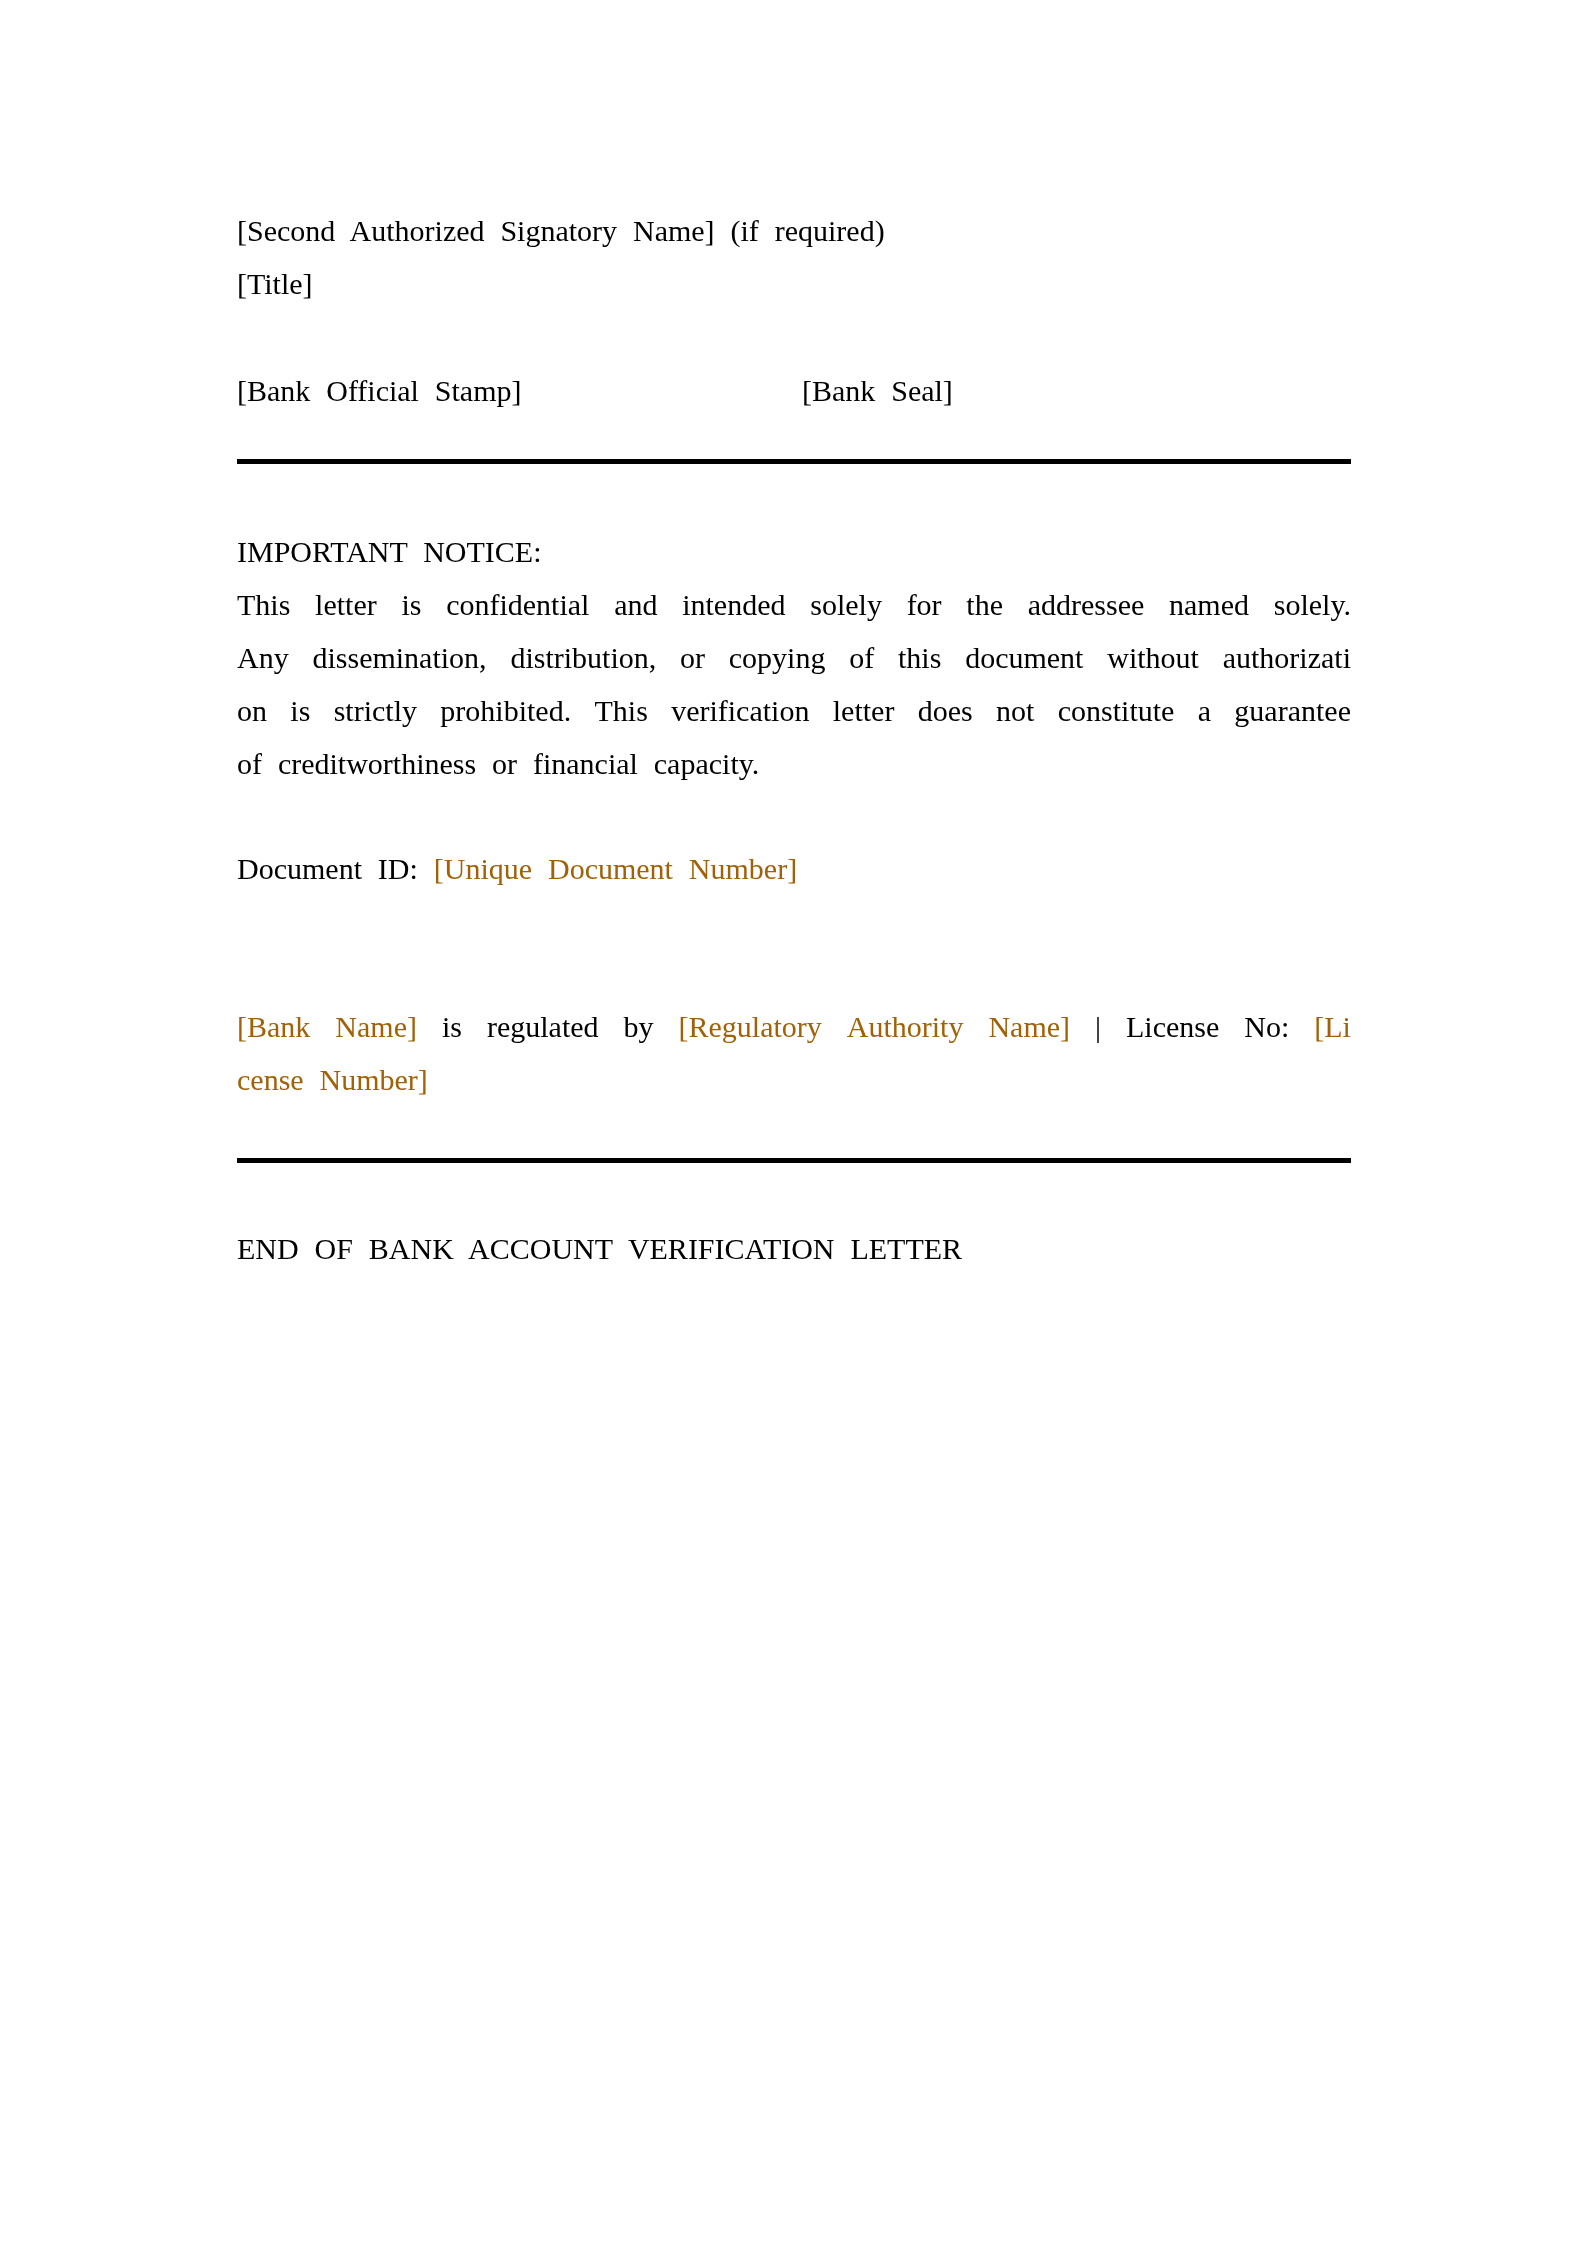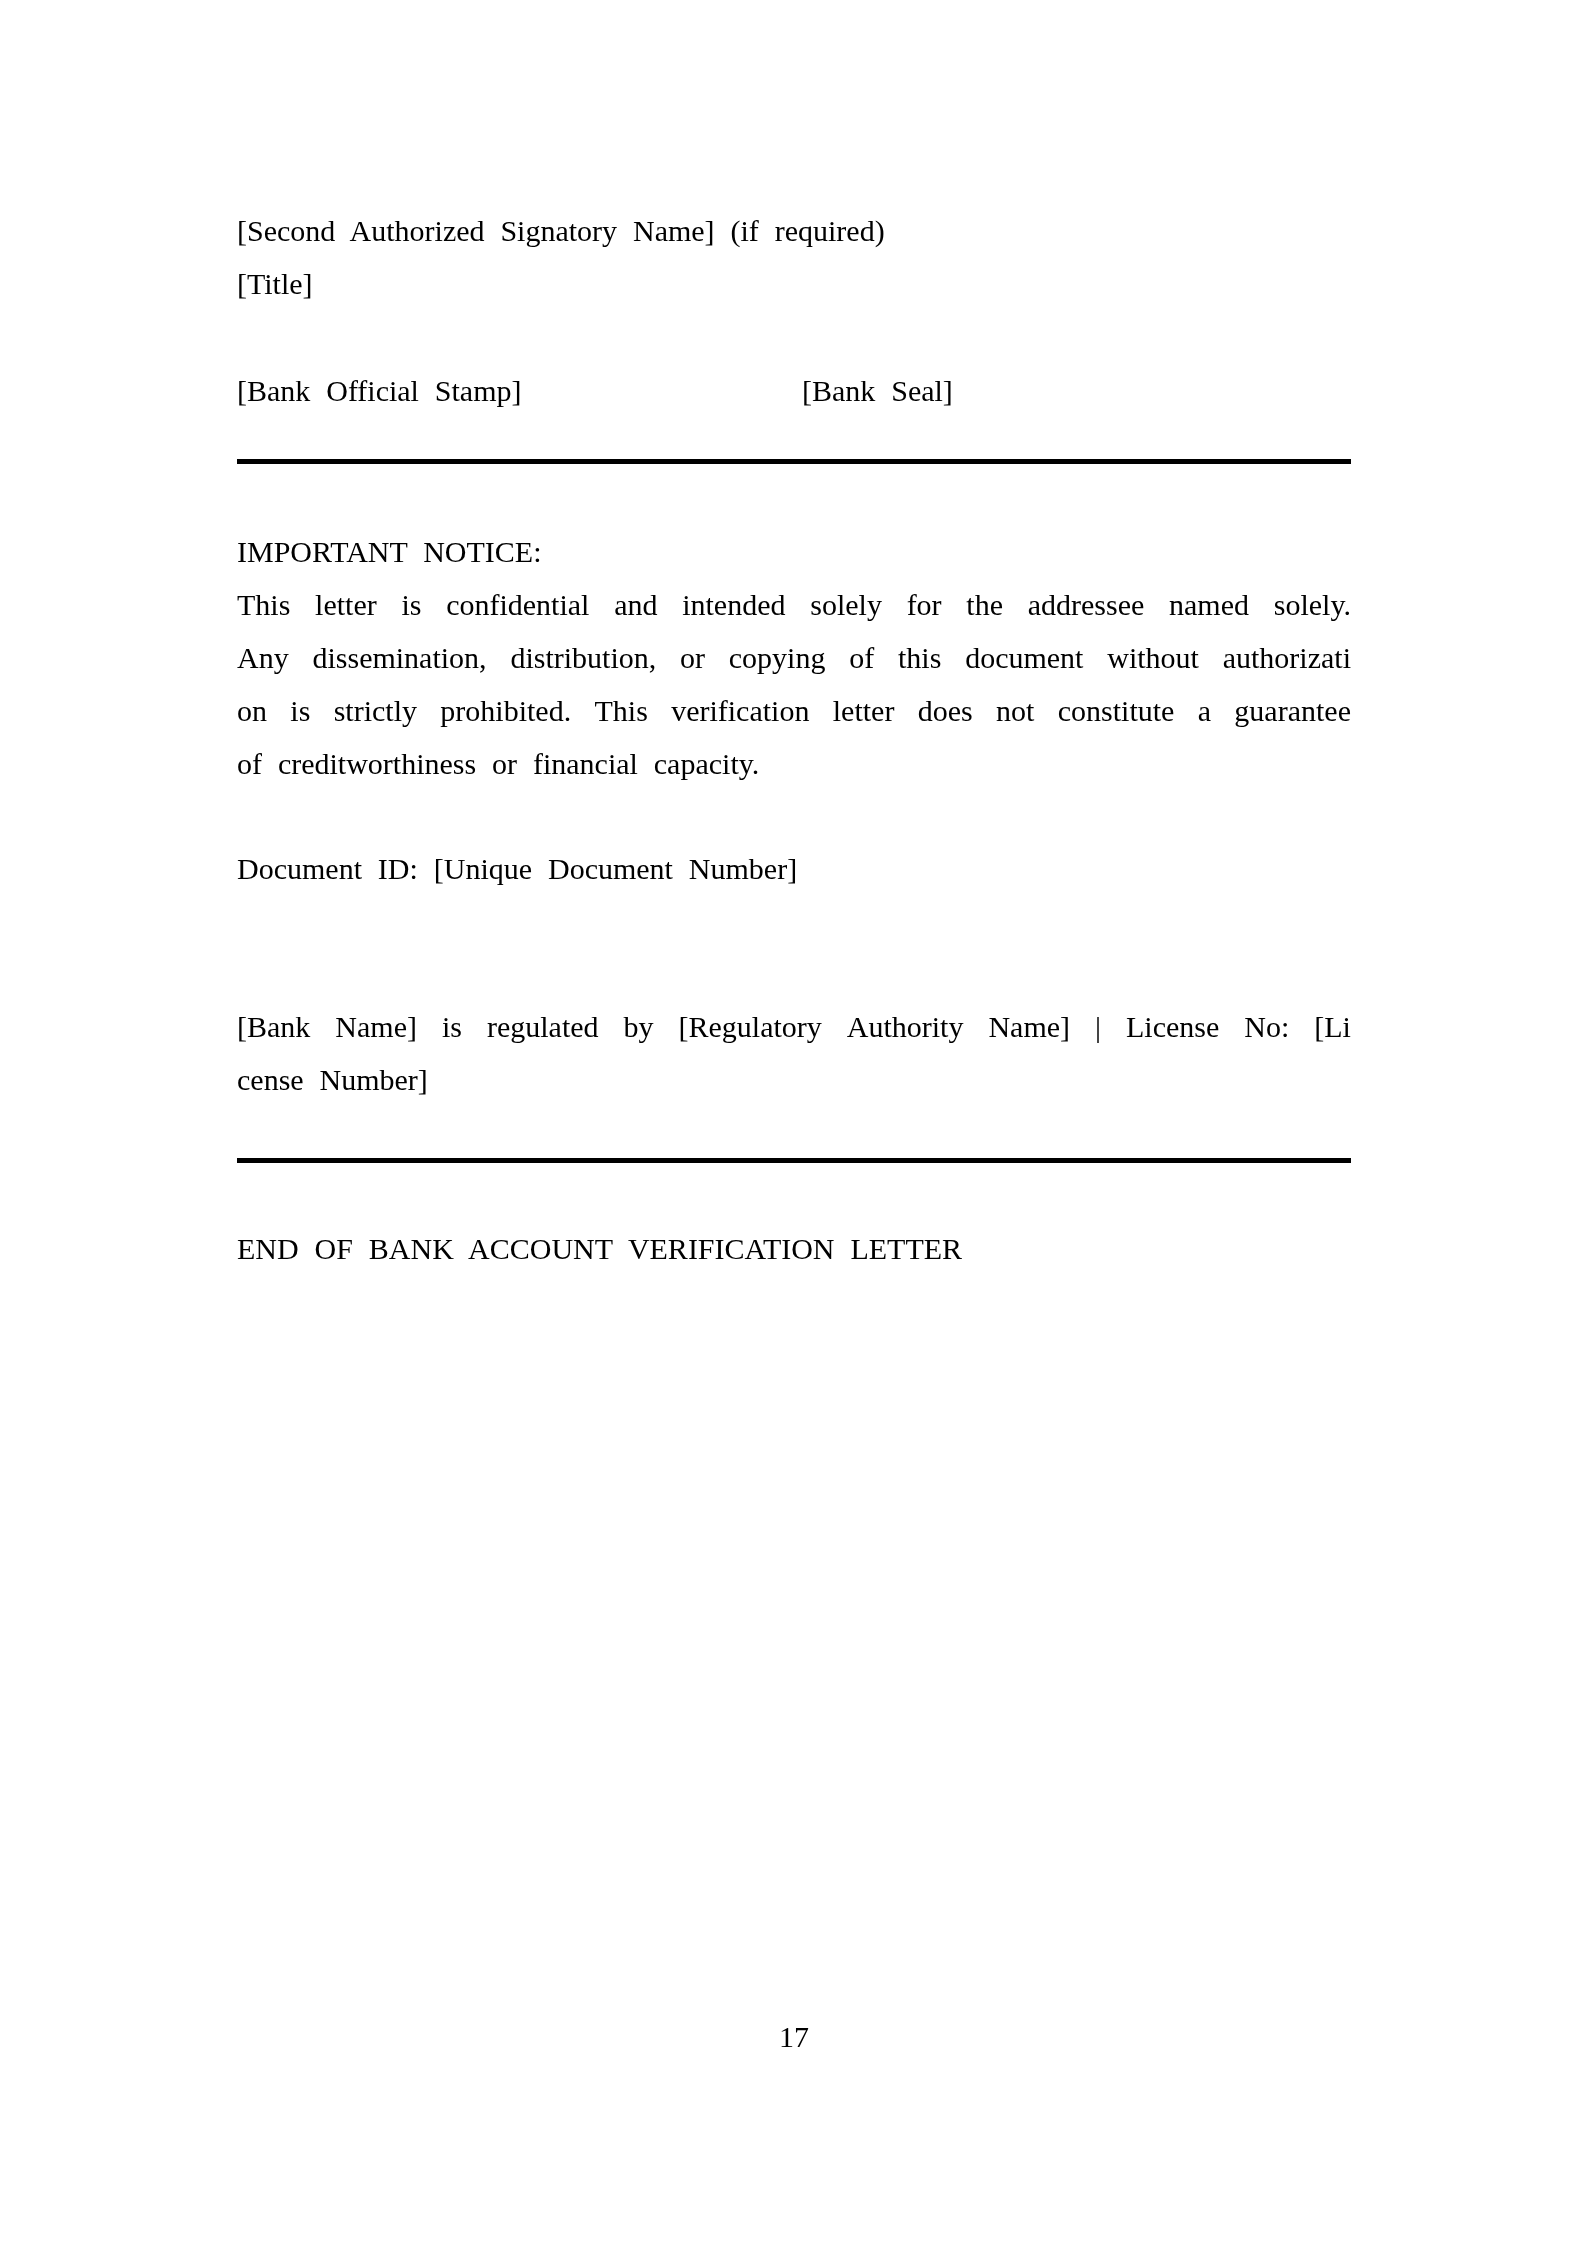--- a/index.html
+++ b/index.html
@@ -19,21 +19,21 @@
     color: #000000;
     word-spacing: 0.28em;
     overflow: hidden;
   }
   .block {
     position: absolute;
     left: 237px;
     width: 1114px;
   }
   .bold { font-weight: 400; }
-  .red  { color: #000000; }
+  .red  { color: #a16207; }
   .rule {
     position: absolute;
     left: 237px;
     width: 1114px;
     height: 5px;
     background: #000000;
   }
   .line { height: 53px; white-space: nowrap; }
   [data-justify] {
     display: flex;
@@ -144,15 +144,14 @@
       </div>
     <div class="line red bold">cense Number]</div>
   </div>
 
   <div class="rule" style="top:1158px"></div>
 
   <div class="block" style="top:1222px">
     <span class="bold">END OF BANK ACCOUNT VERIFICATION LETTER</span>
   </div>
 
-  <div class="page-number">17</div>
 
 </div>
 
 </body></html>

